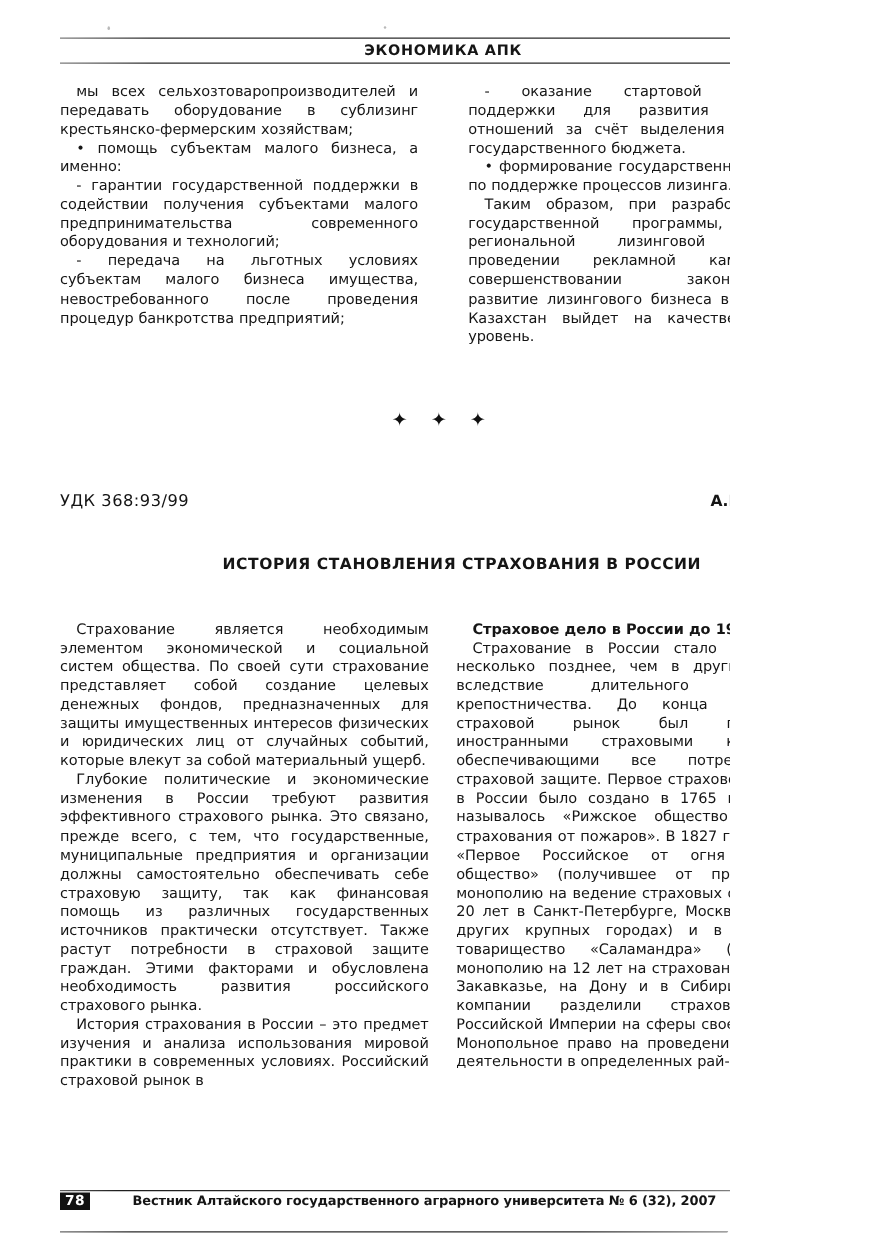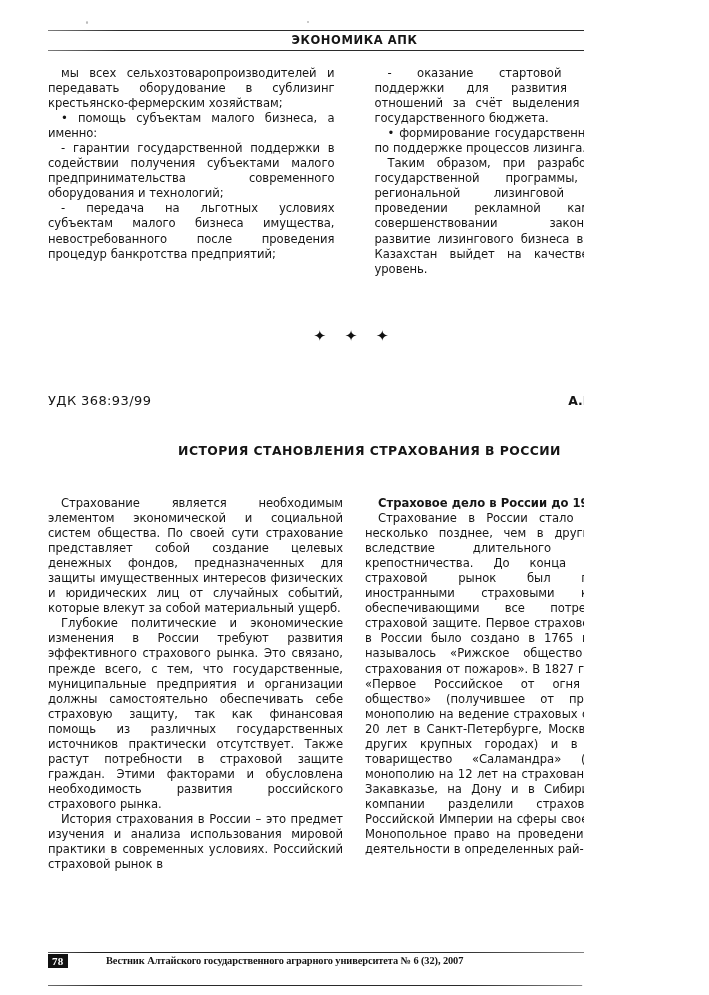--- a/index.html
+++ b/index.html
@@ -135,21 +135,20 @@
     display: flex;
     gap: 22px;
   }
 
   
   .footer {
     position: absolute;
     left: 48px;
     top: 952px;
     width: 578px;
-    font-family: Liberation Serif, serif;
   }
   .footer .rule-top {
     height: 1px;
     background: linear-gradient(to right,#5c5c5c 0%, #1f1f1f 8%, #2a2a2a 70%, #9a9a9a 100%);
   }
   .footer .rule-bot {
     height: 1px;
     background: linear-gradient(to right,#6a6a6a 0%, #2a2a2a 10%, #2a2a2a 72%, #a5a5a5 100%);
     margin-top: 16px;
   }

